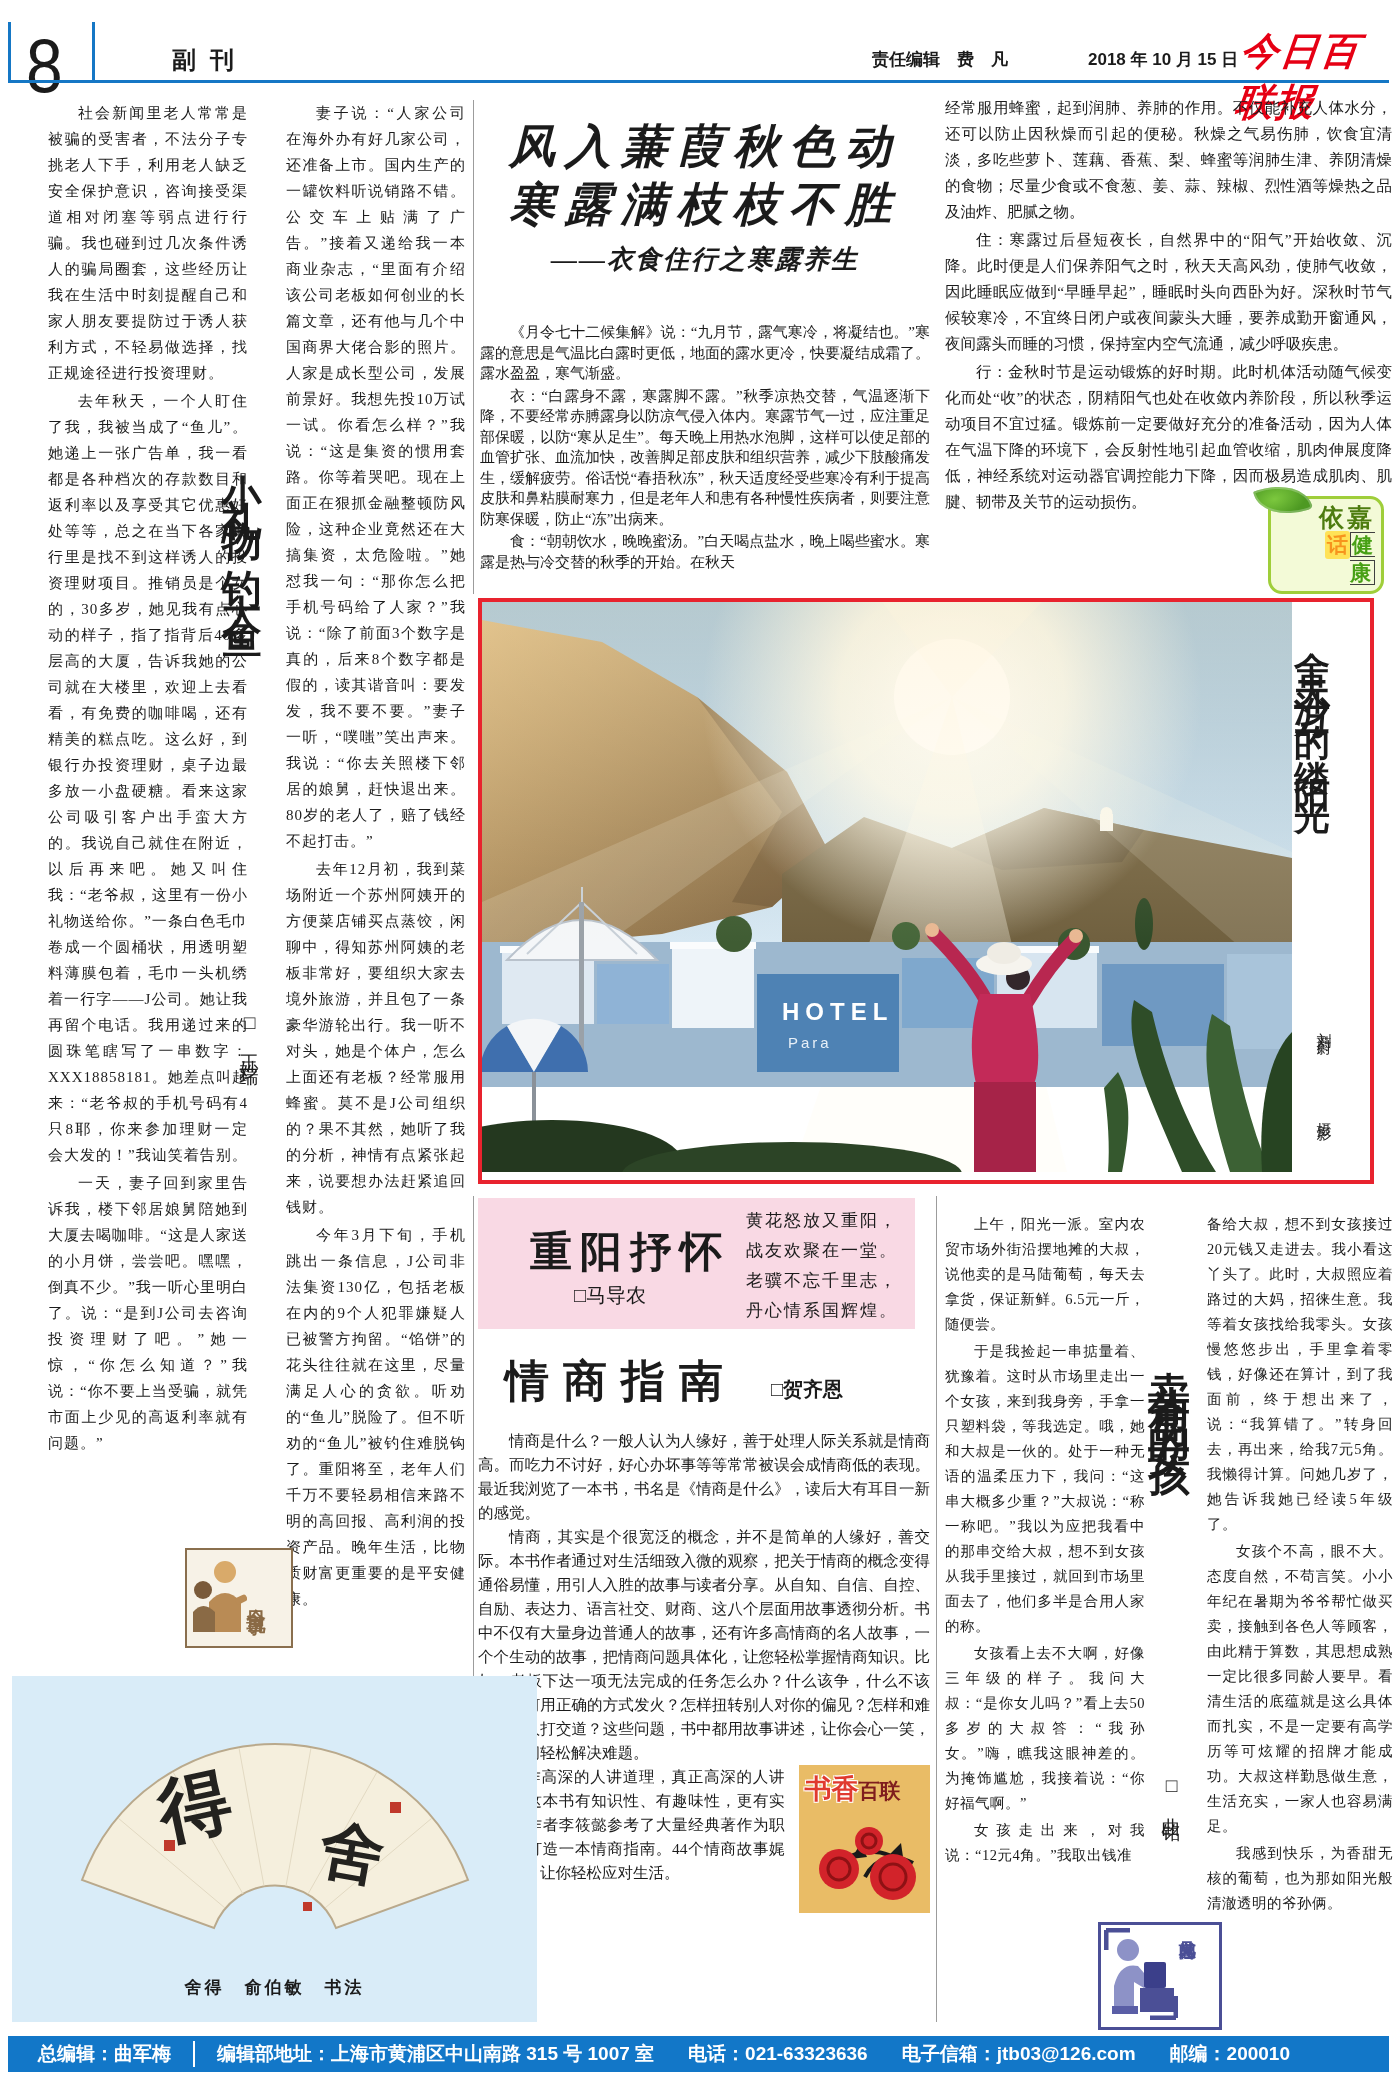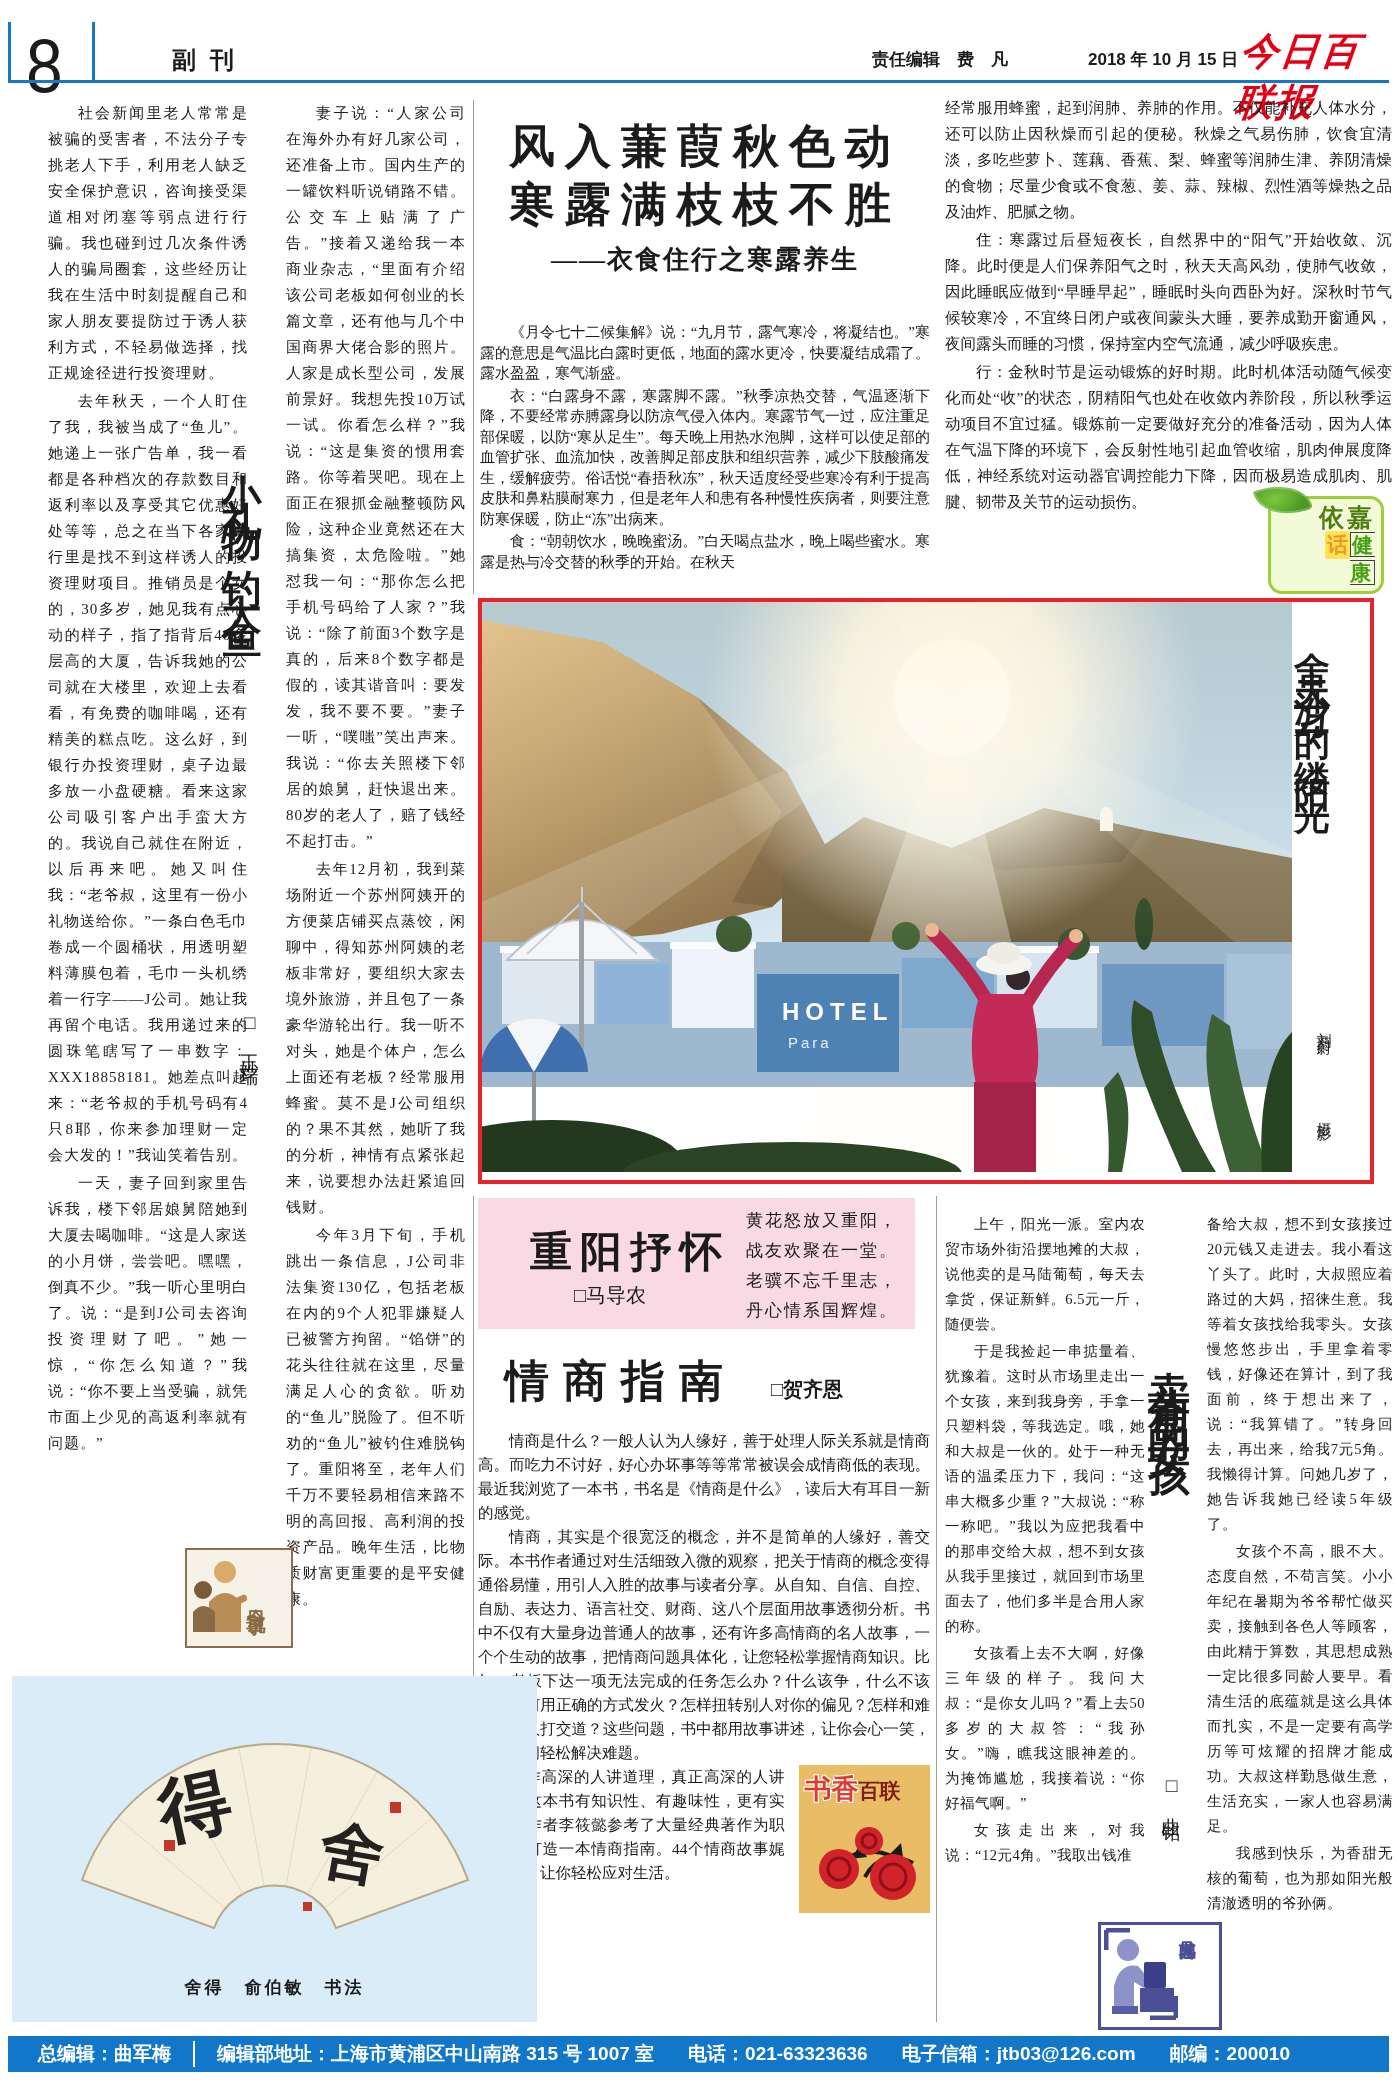--- a/index.html
+++ b/index.html
@@ -111,21 +111,21 @@
   <svg width="56" height="80" viewBox="0 0 56 80">
     <circle cx="34" cy="14" r="11" fill="#d9aa6a"></circle>
     <path d="M18,44 Q34,26 50,44 L50,74 L18,74 Z" fill="#b98b55"></path>
     <rect x="44" y="38" width="12" height="7" rx="3" fill="#b98b55" transform="rotate(-25 50 41)"></rect>
     <circle cx="12" cy="32" r="9" fill="#7a5a3a"></circle>
     <path d="M2,54 Q12,42 24,54 L24,74 L2,74 Z" fill="#8a6a45"></path>
   </svg>
   <div class="lbl">今日说事</div>
 </div>
 
-<div class="abs" style="left:480px;top:118px;width:450px;">
+<div class="abs" style="left:480px;top:118px;width:450px;font-style:italic;">
   <div class="hl-title">风入蒹葭秋色动</div>
   <div class="hl-title">寒露满枝枝不胜</div>
   <div class="hl-sub">——衣食住行之寒露养生</div>
 </div>
 
 <div class="abs col bodytext hl-left" style="left:480px;top:322px;width:450px;height:274px;">
   <p>《月令七十二候集解》说：“九月节，露气寒冷，将凝结也。”寒露的意思是气温比白露时更低，地面的露水更冷，快要凝结成霜了。露水盈盈，寒气渐盛。</p>
   <p>衣：“白露身不露，寒露脚不露。”秋季凉热交替，气温逐渐下降，不要经常赤膊露身以防凉气侵入体内。寒露节气一过，应注重足部保暖，以防“寒从足生”。每天晚上用热水泡脚，这样可以使足部的血管扩张、血流加快，改善脚足部皮肤和组织营养，减少下肢酸痛发生，缓解疲劳。俗话悦“春捂秋冻”，秋天适度经受些寒冷有利于提高皮肤和鼻粘膜耐寒力，但是老年人和患有各种慢性疾病者，则要注意防寒保暖，防止“冻”出病来。</p>
   <p>食：“朝朝饮水，晚晚蜜汤。”白天喝点盐水，晚上喝些蜜水。寒露是热与冷交替的秋季的开始。在秋天</p>
 </div>

